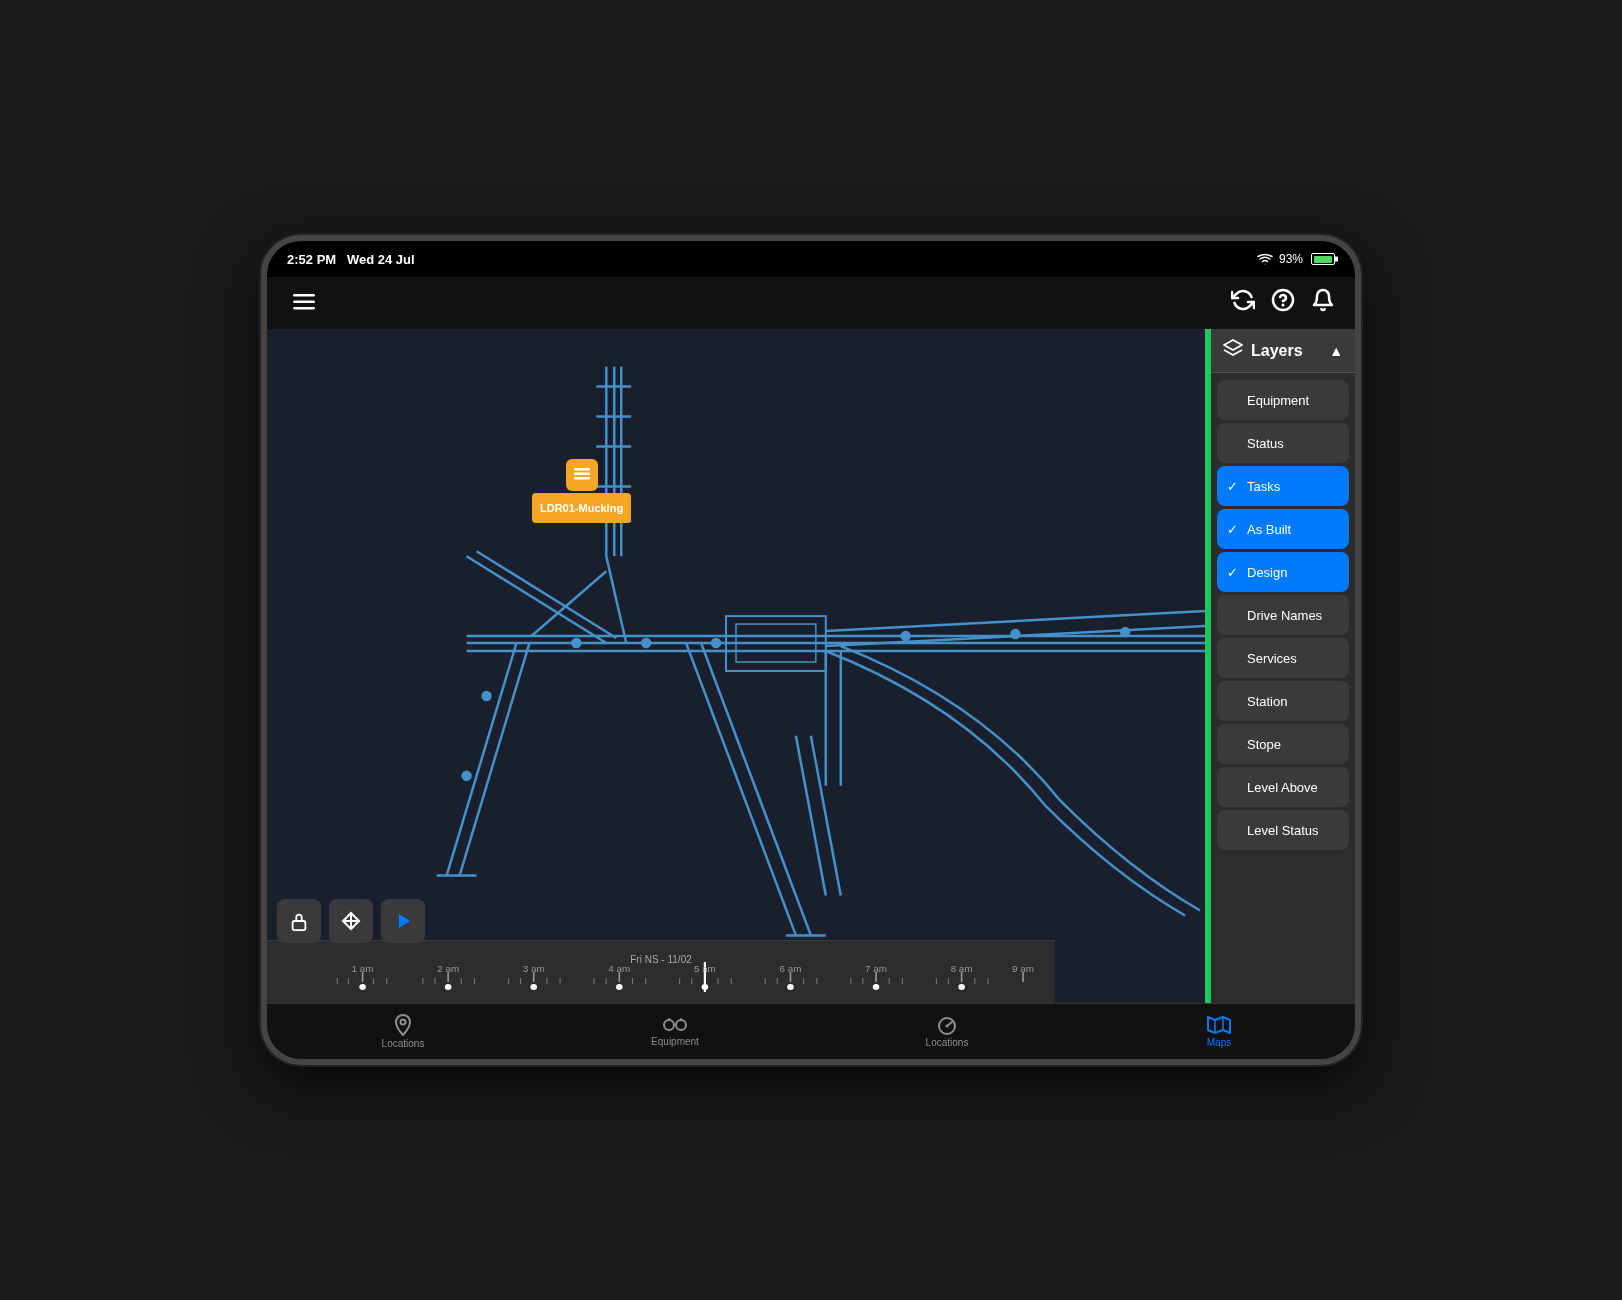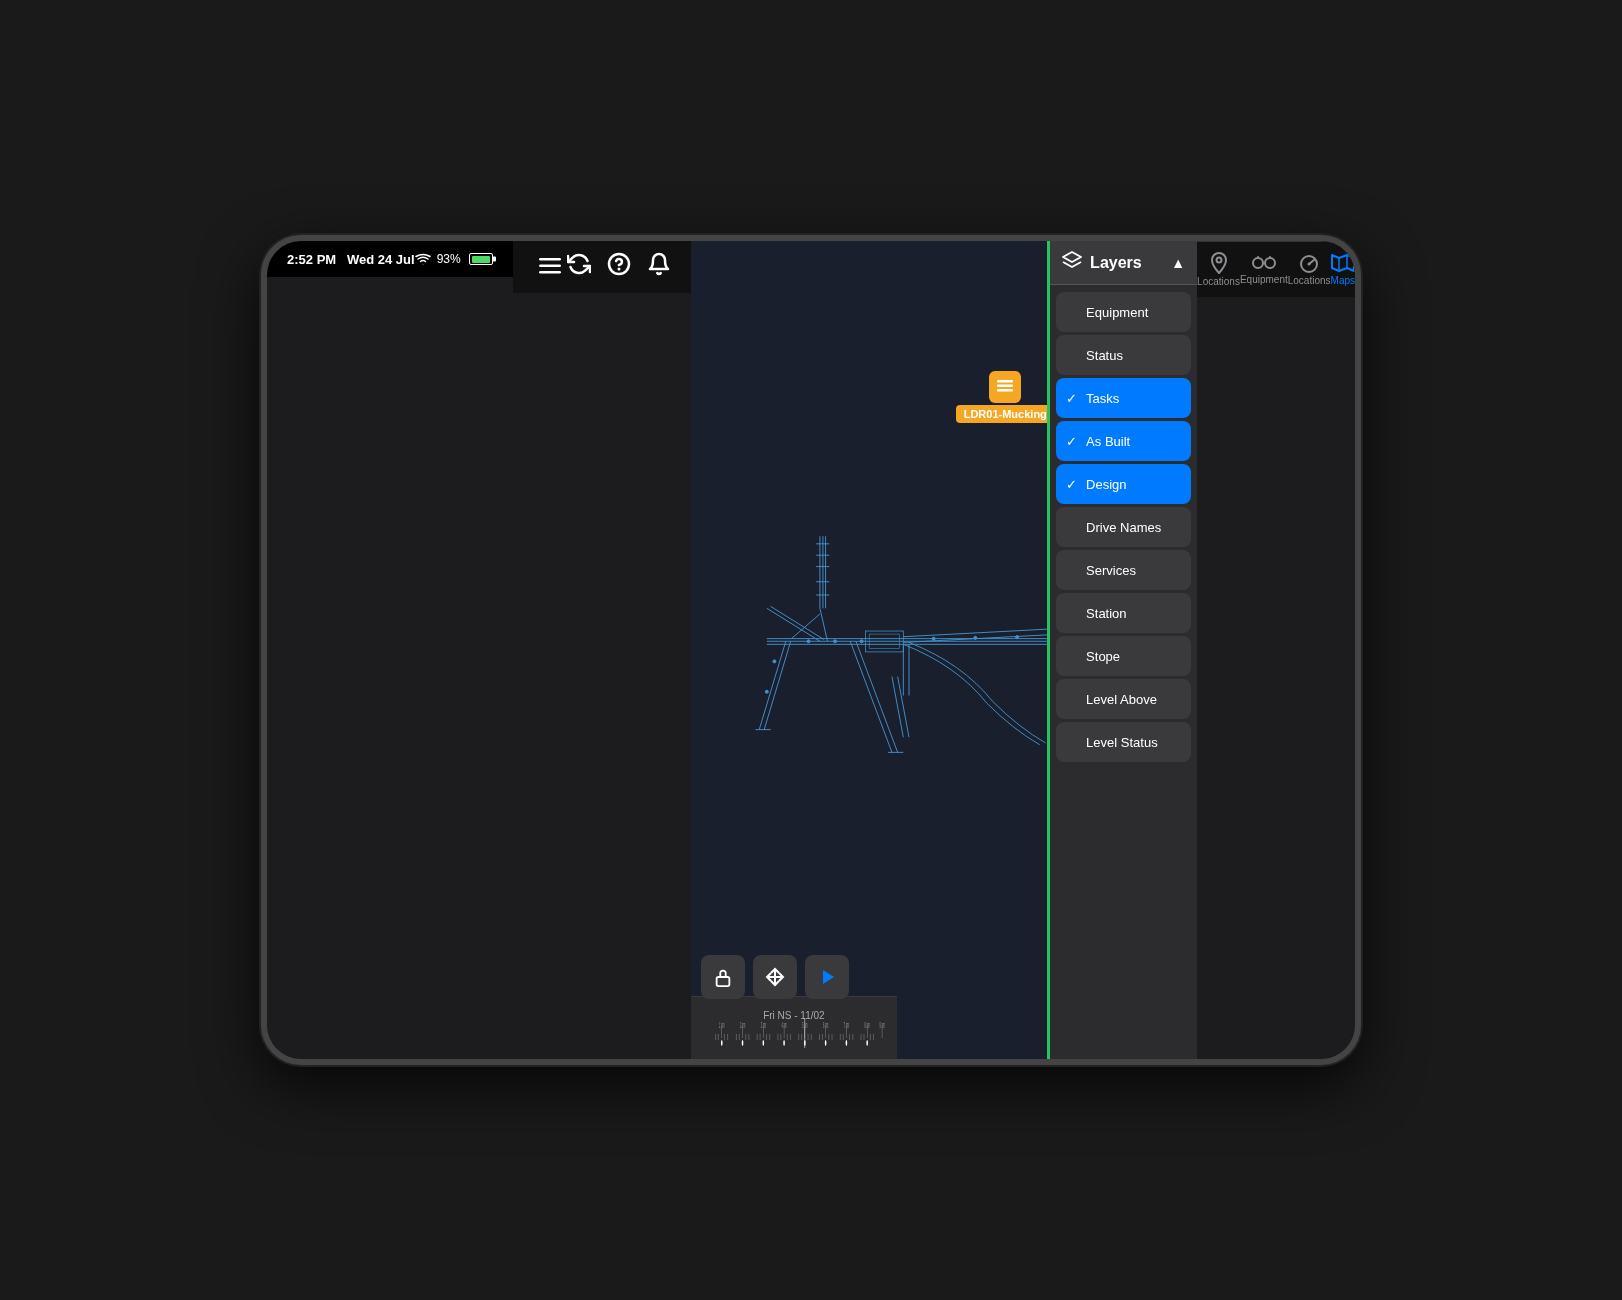--- a/index.html
+++ b/index.html
@@ -23,21 +23,21 @@
       overflow: hidden;
     }
 
     .tablet-screen {
       position: absolute;
       top: 0; left: 0; right: 0; bottom: 0;
       background: #1c1c1e;
       border-radius: 34px;
       overflow: hidden;
       display: flex;
-      flex-direction: row;
+      flex-direction: column;
     }
 
     
     .status-bar {
       background: #000;
       height: 36px;
       display: flex;
       align-items: center;
       justify-content: space-between;
       padding: 0 20px;
@@ -159,34 +159,34 @@
       align-items: center;
       justify-content: center;
       color: #fff;
       font-size: 14px;
     }
     .marker-label {
       background: #F5A623;
       color: #fff;
       font-size: 11px;
       font-weight: 600;
-      padding: 3px 8px;
+      padding: 9px 8px;
       border-radius: 4px;
       margin-top: 2px;
       white-space: nowrap;
     }
 
     
     .layers-panel {
       width: 150px;
       background: #2c2c2e;
       display: flex;
       flex-direction: column;
       flex-shrink: 0;
-      border-left: 3px solid #22c55e;
+      border-left: 6px solid #22c55e;
     }
 
     .layers-header {
       display: flex;
       align-items: center;
       justify-content: space-between;
       padding: 10px 12px;
       background: #3a3a3c;
       border-bottom: 1px solid #555;
     }

